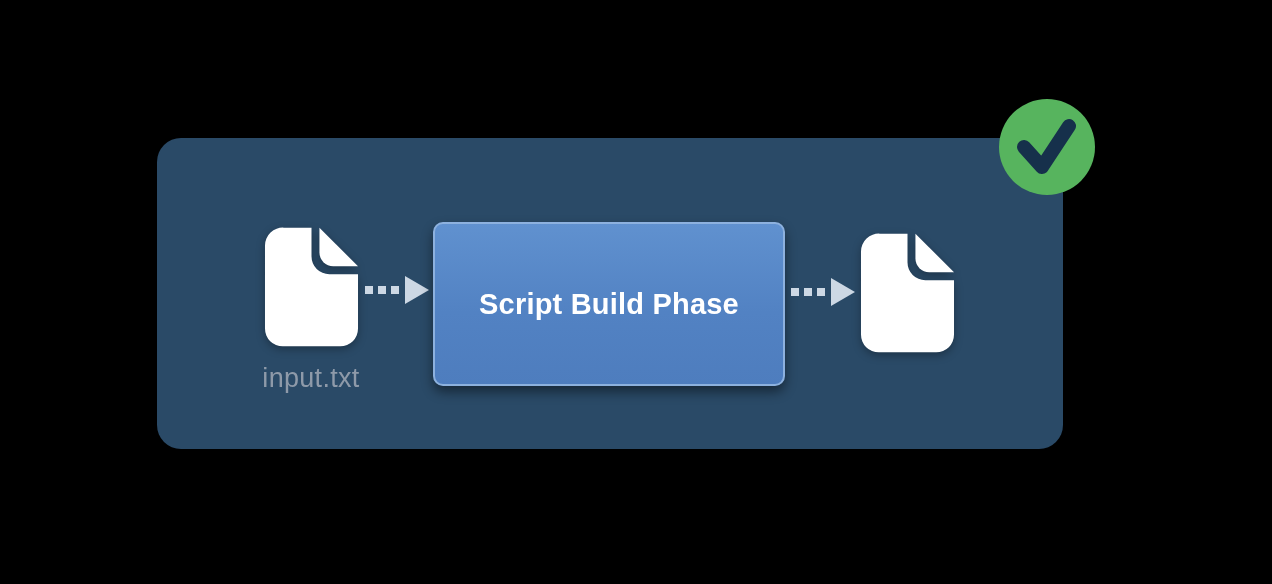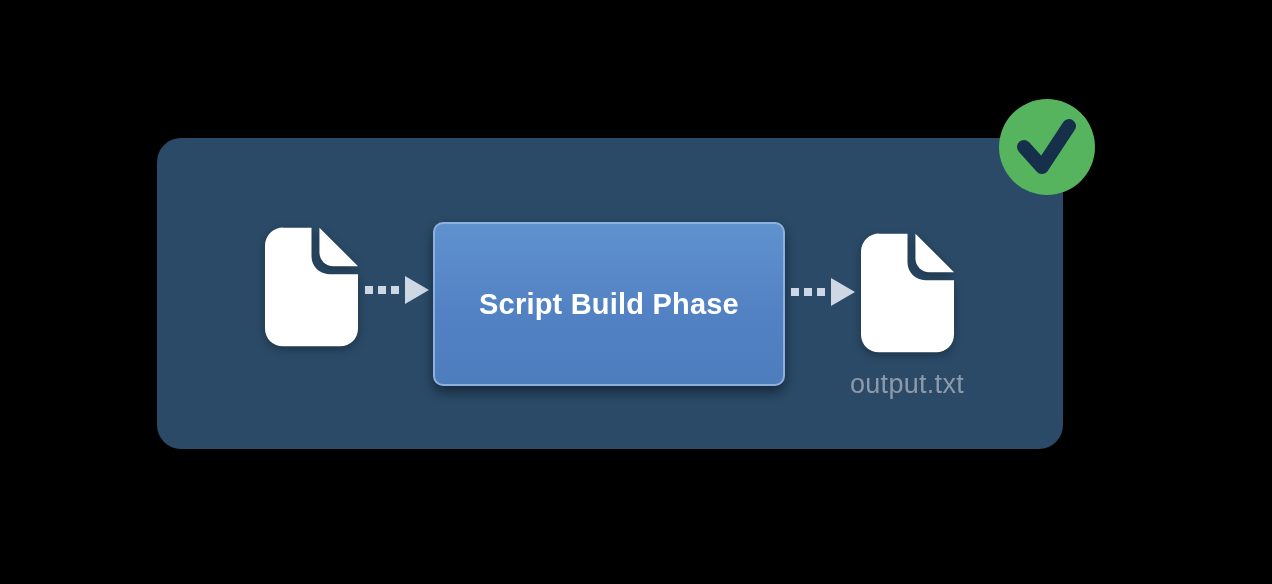--- a/index.html
+++ b/index.html
@@ -85,20 +85,21 @@
 
 <div class="stage">
 
   <div class="panel">
 
     <div class="file-group input" style="left:79px; top:88px;">
       <svg class="file-icon" viewBox="0 0 96 122" aria-hidden="true">
         <path fill="#FFFFFF" d="M20,1 H48 V30 A18,18 0 0 0 66,48 H95 V103 A18,18 0 0 1 77,121 H19 A18,18 0 0 1 1,103 V19 A18,18 0 0 1 20,1 Z"></path>
         <path fill="#FFFFFF" d="M56,1 L95,40 H70 A14,14 0 0 1 56,26 Z"></path>
       </svg>
+      <div class="file-label">input.txt</div>
     </div>
 
     <svg class="flow-arrow left" style="left:208px; top:136px;" viewBox="0 0 64 32" aria-hidden="true">
       <rect x="0" y="12" width="8" height="8" fill="#CDD8E4"></rect>
       <rect x="13" y="12" width="8" height="8" fill="#CDD8E4"></rect>
       <rect x="26" y="12" width="8" height="8" fill="#CDD8E4"></rect>
       <polygon points="40,2 64,16 40,30" fill="#CDD8E4"></polygon>
     </svg>
 
     <div class="process-box" style="left:276px; top:84px;">
@@ -110,21 +111,20 @@
       <rect x="13" y="12" width="8" height="8" fill="#CDD8E4"></rect>
       <rect x="26" y="12" width="8" height="8" fill="#CDD8E4"></rect>
       <polygon points="40,2 64,16 40,30" fill="#CDD8E4"></polygon>
     </svg>
 
     <div class="file-group output" style="left:675px; top:94px;">
       <svg class="file-icon" viewBox="0 0 96 122" aria-hidden="true">
         <path fill="#FFFFFF" d="M20,1 H48 V30 A18,18 0 0 0 66,48 H95 V103 A18,18 0 0 1 77,121 H19 A18,18 0 0 1 1,103 V19 A18,18 0 0 1 20,1 Z"></path>
         <path fill="#FFFFFF" d="M56,1 L95,40 H70 A14,14 0 0 1 56,26 Z"></path>
       </svg>
-      <div class="file-label">output.txt</div>
     </div>
 
   </div>
 
   <svg class="success-badge" viewBox="0 0 96 96" aria-hidden="true">
     <circle cx="48" cy="48" r="48" fill="#57B45E"></circle>
     <path d="M25,48 L43,68 L70,27" fill="none" stroke="#16304B" stroke-width="14" stroke-linecap="round" stroke-linejoin="round"></path>
   </svg>
 
 </div>

